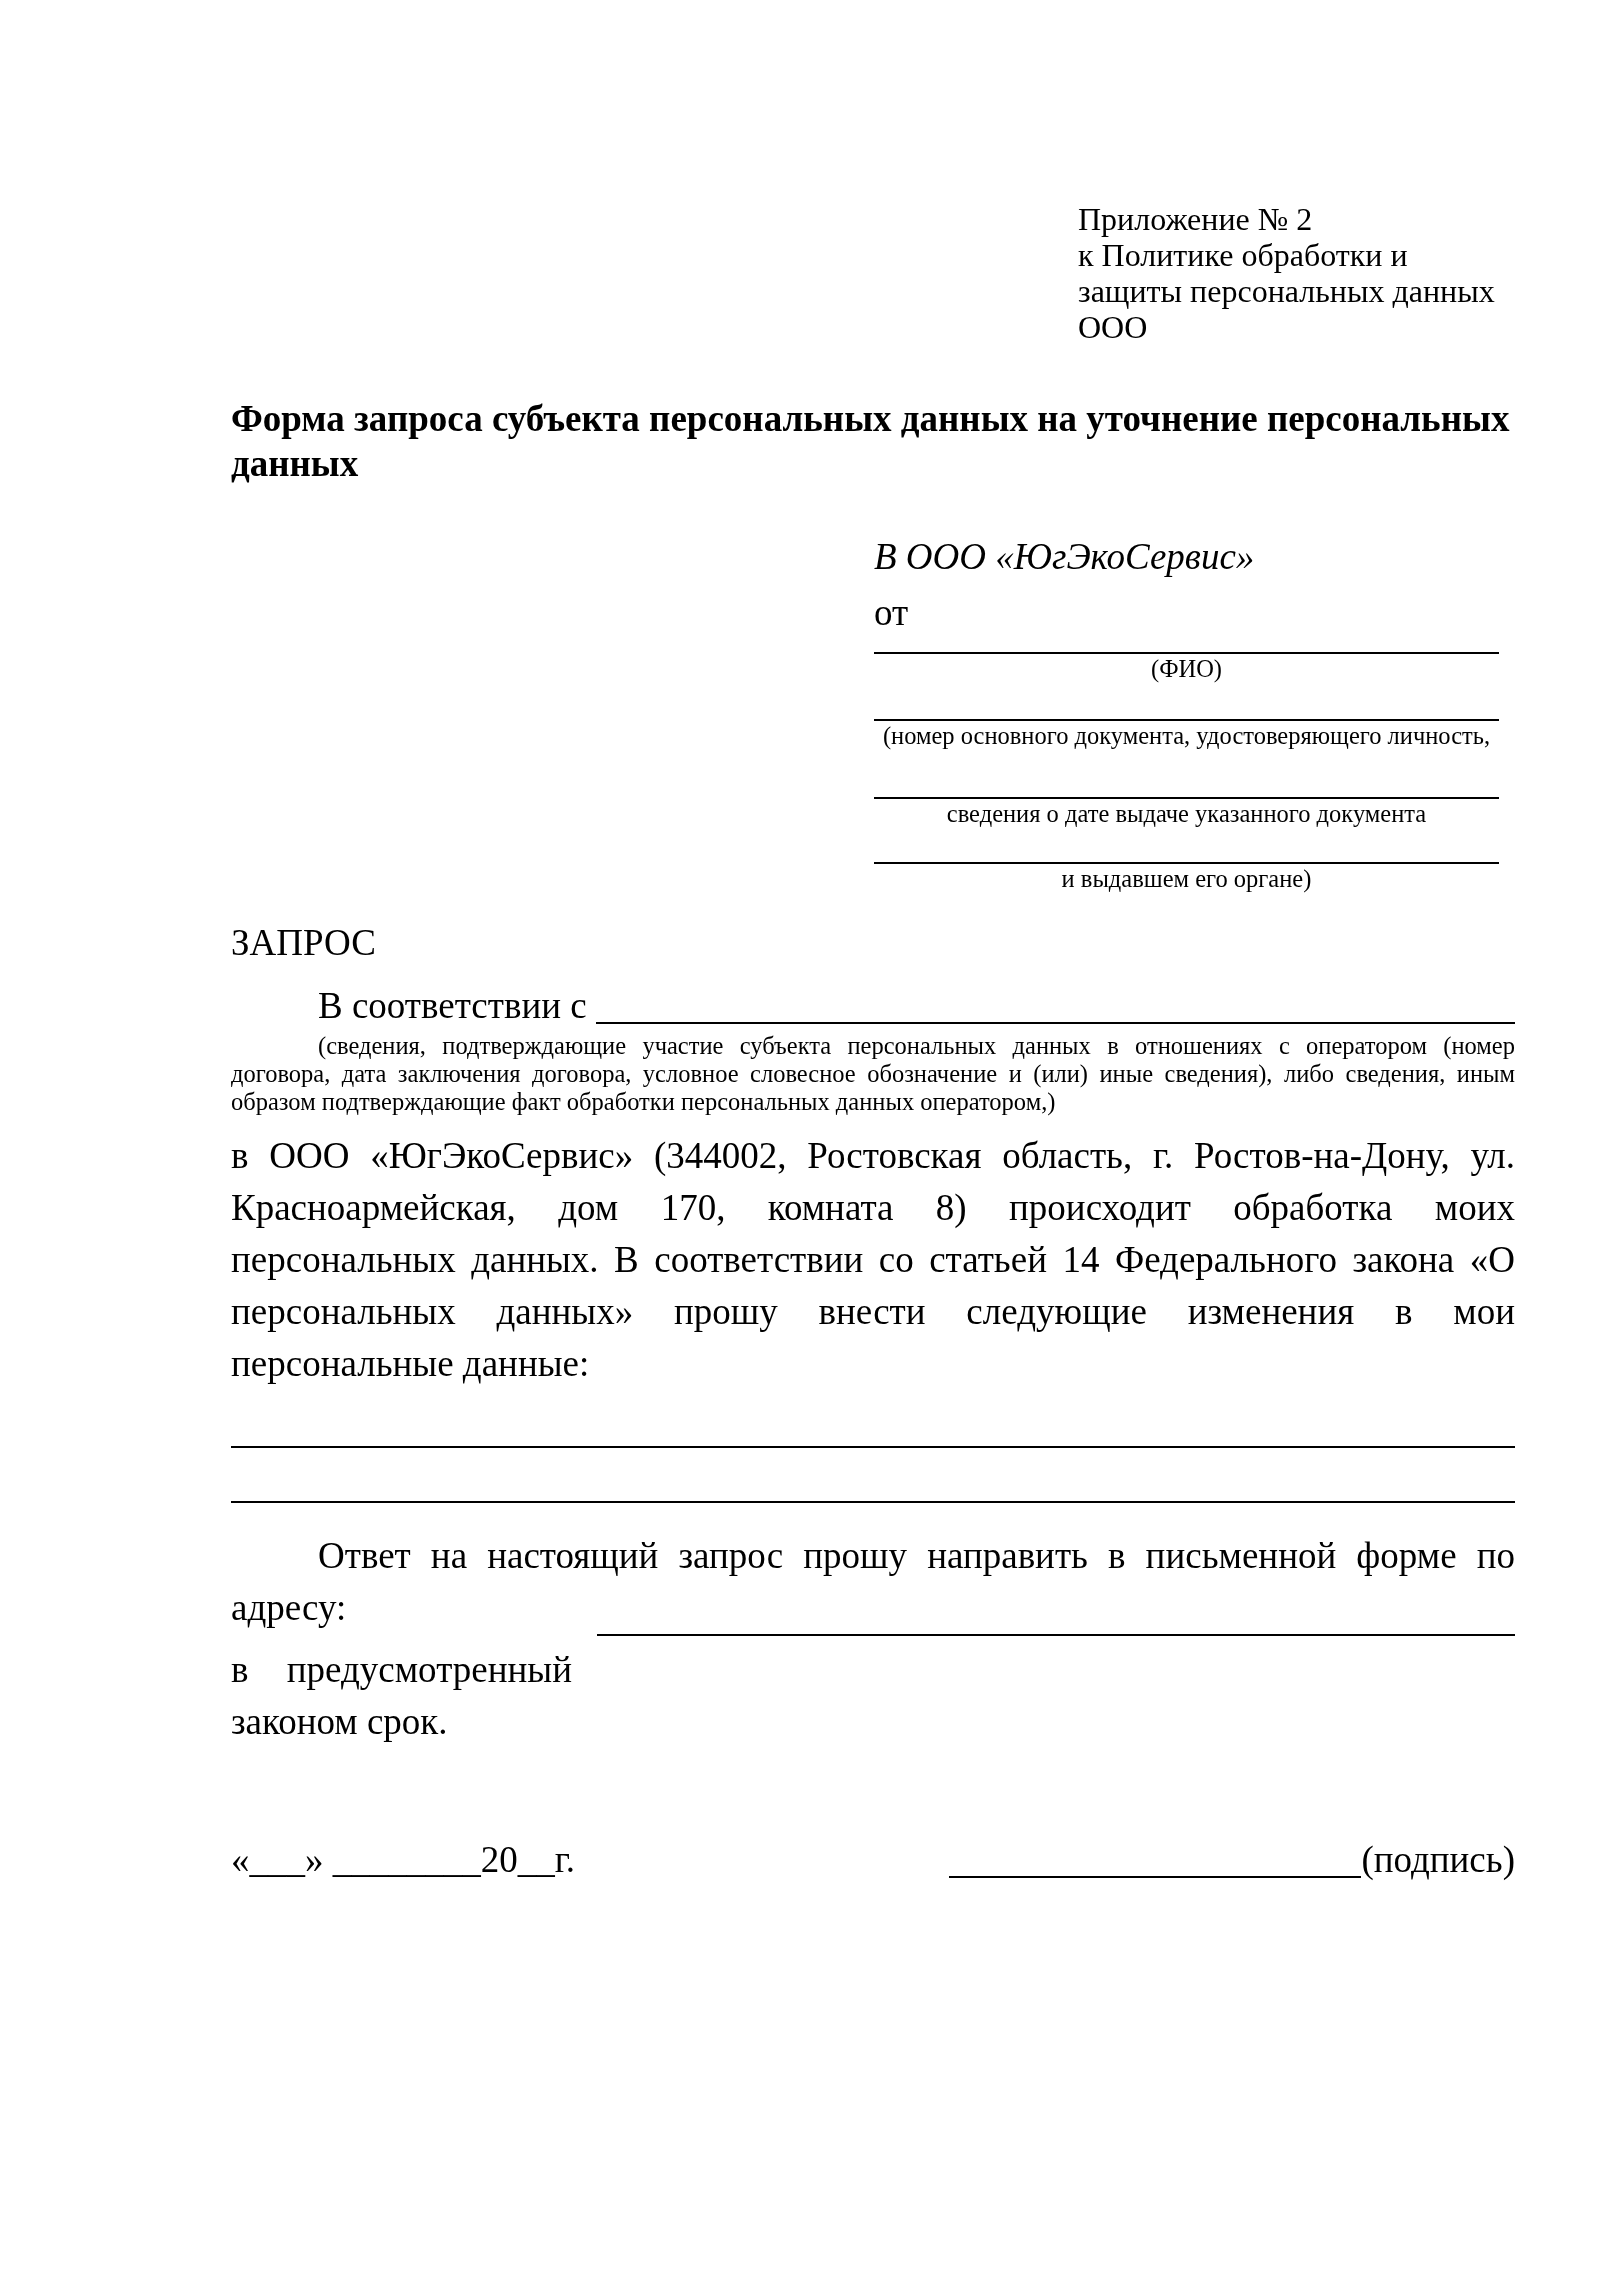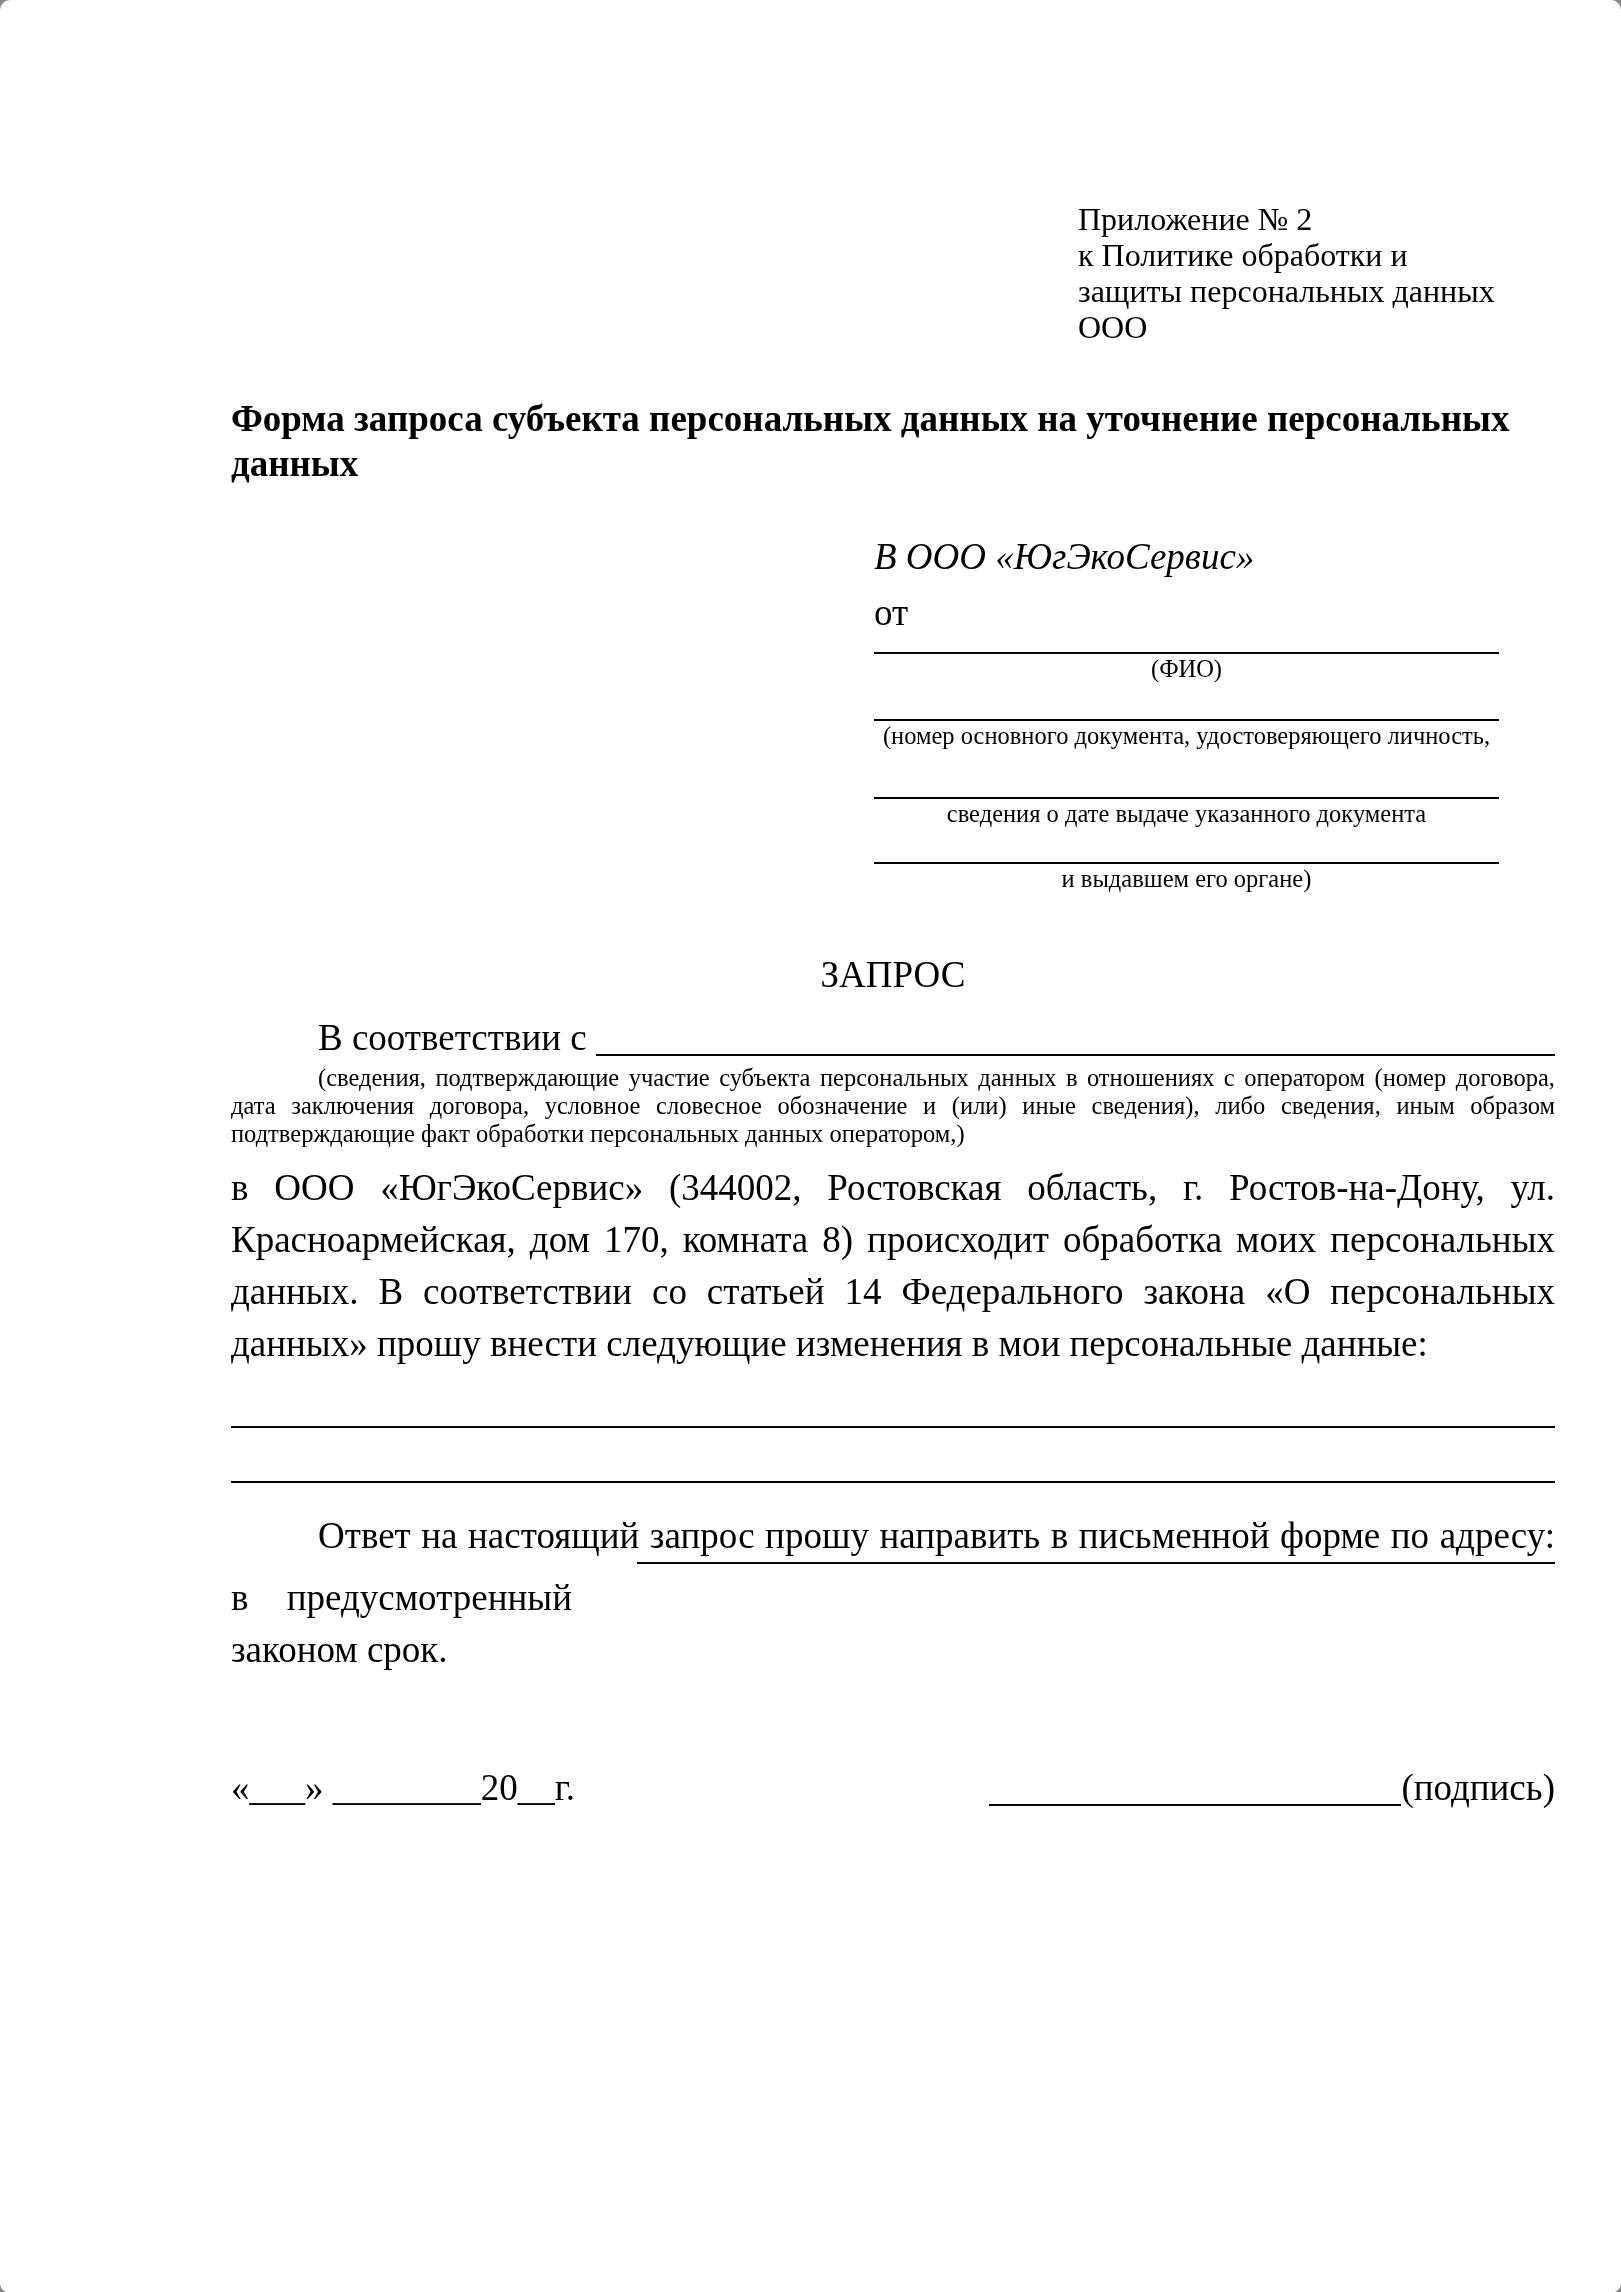--- a/index.html
+++ b/index.html
@@ -4,24 +4,23 @@
 <style>
   html, body { margin: 0; padding: 0; background: #888; }
   .page {
     width: 1621px;
     height: 2293px;
     margin: 0 auto;
     background: #ffffff;
     color: #000000;
     font-family: "Liberation Serif", "DejaVu Serif", serif;
     box-sizing: border-box;
-    padding: 201px 66px 0 231px;
+    padding: 201px 106px 0 231px;
     position: relative;
     overflow: hidden;
-    border-radius: 10px;
   }
   .appendix {
     margin-left: 847px;
     font-size: 32px;
     line-height: 36px;
     white-space: nowrap;
   }
   .doc-title {
     margin-top: 51px;
     font-weight: bold;
@@ -41,22 +40,22 @@
   .f2 { height: 36px; }
   .f3 { height: 47px; }
   .f4 { height: 34px; }
   .caption {
     font-size: 24.5px;
     line-height: 29px;
     text-align: center;
     white-space: nowrap;
   }
   .req-heading {
-    margin-top: 56px;
-    text-align: center;
+    margin-top: 24px;
+    text-align: left;
     font-size: 37px;
     line-height: 52px;
   }
   .intro-row {
     margin-top: 11.8px;
     display: flex;
     align-items: baseline;
     font-size: 37px;
     line-height: 52px;
   }

